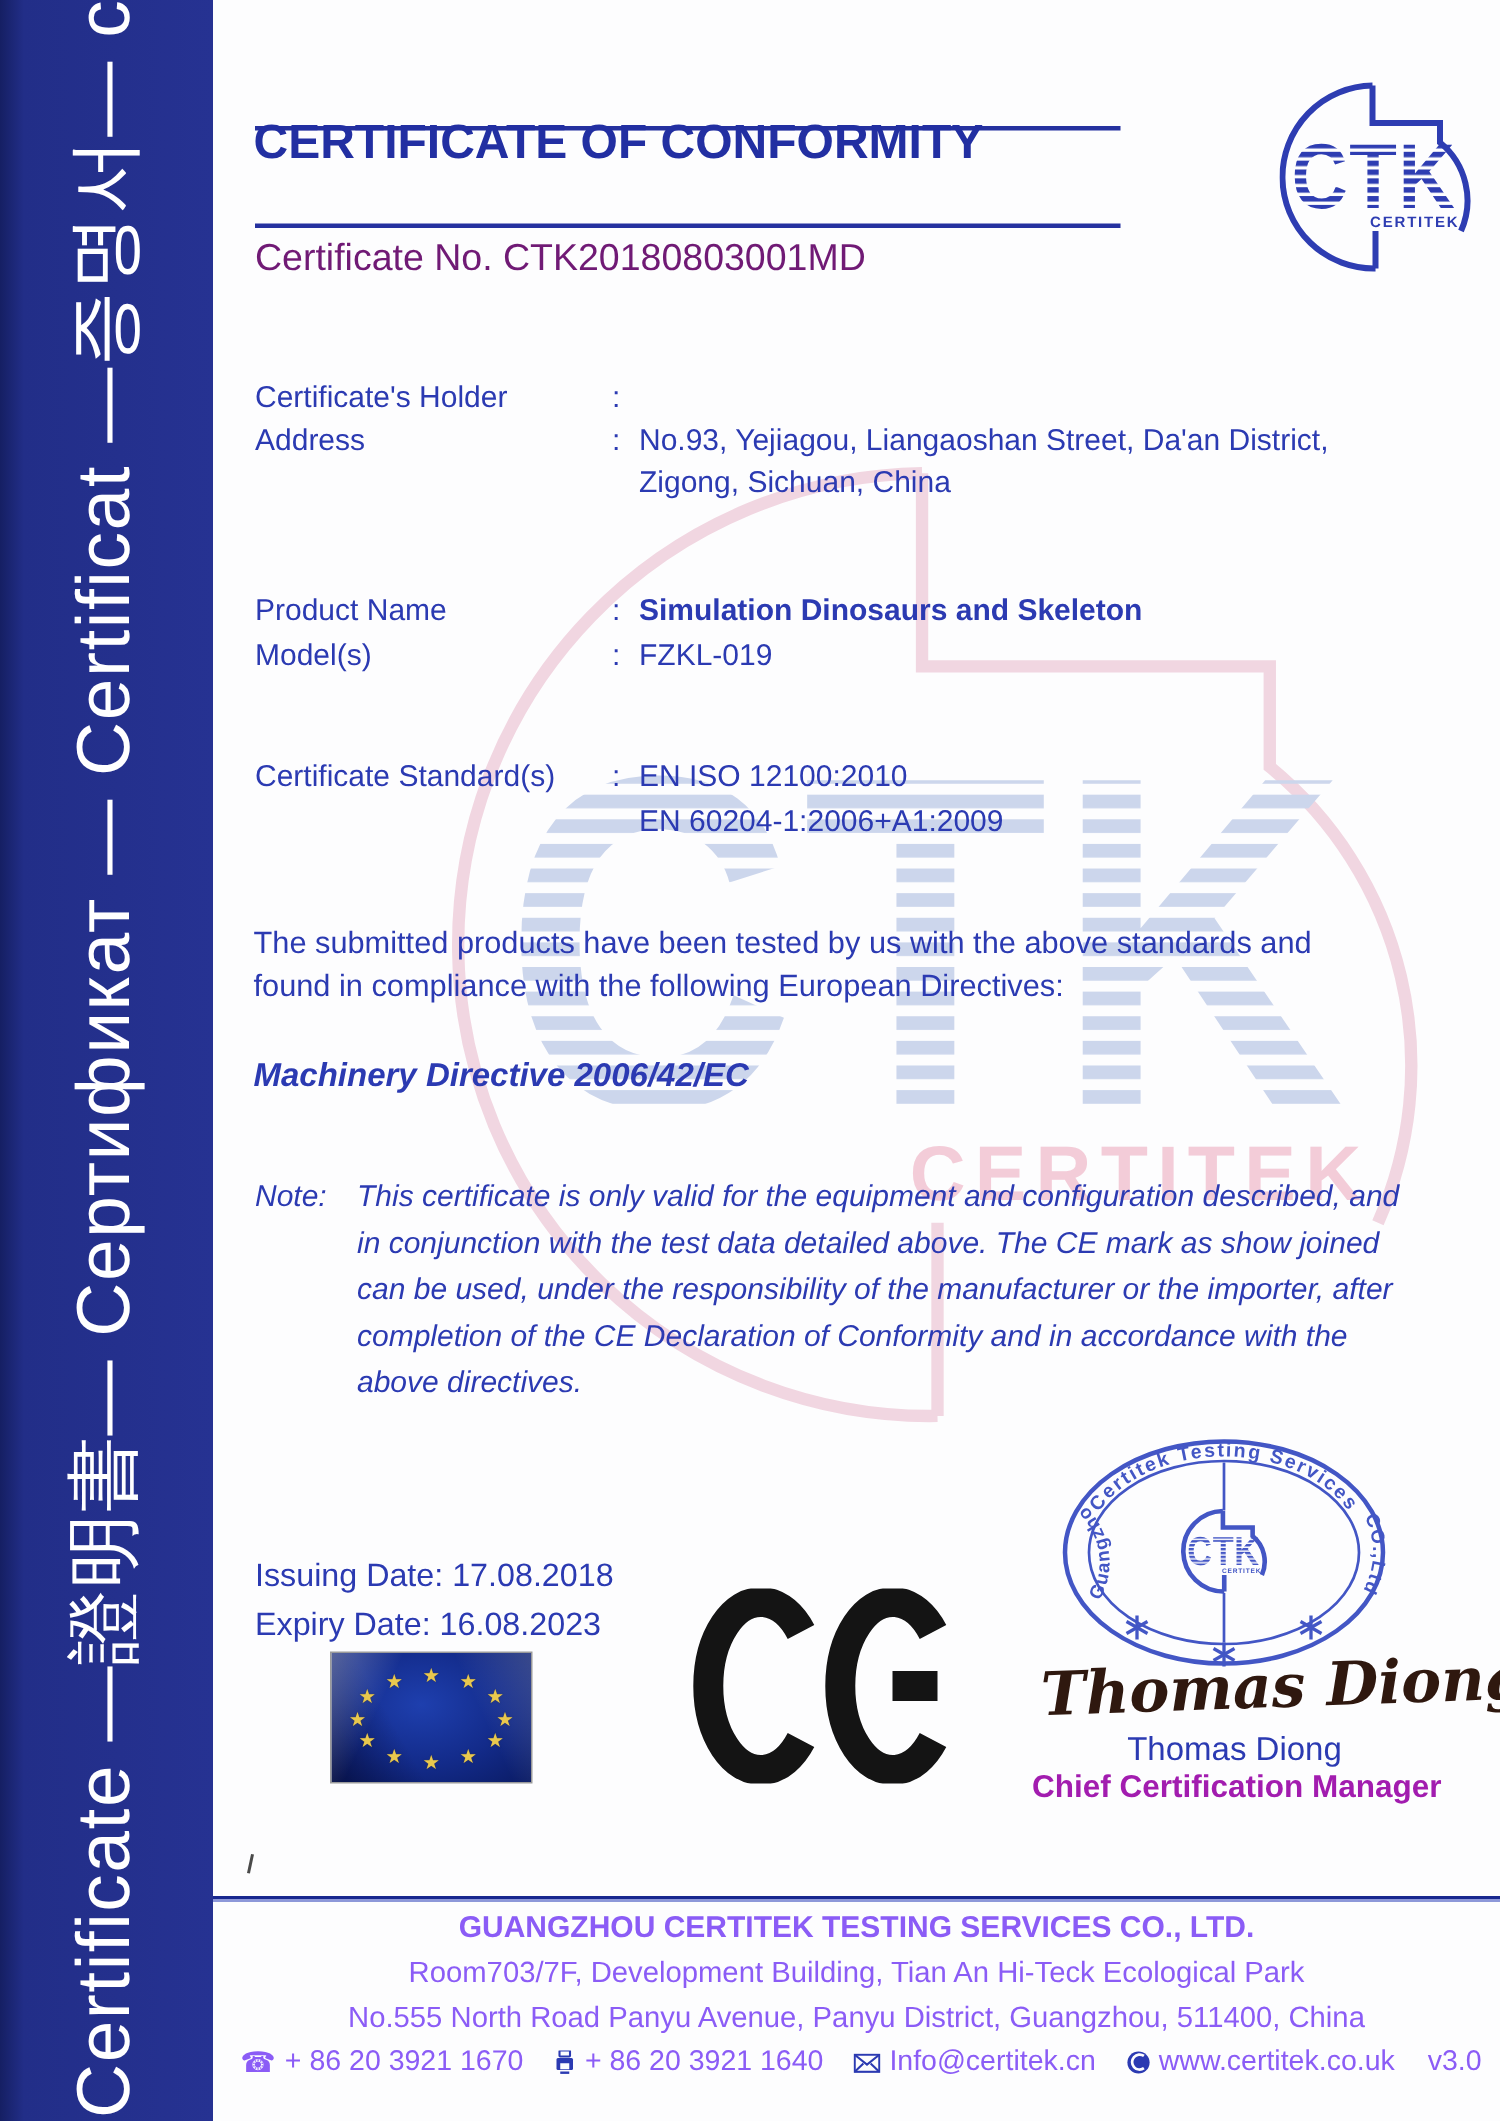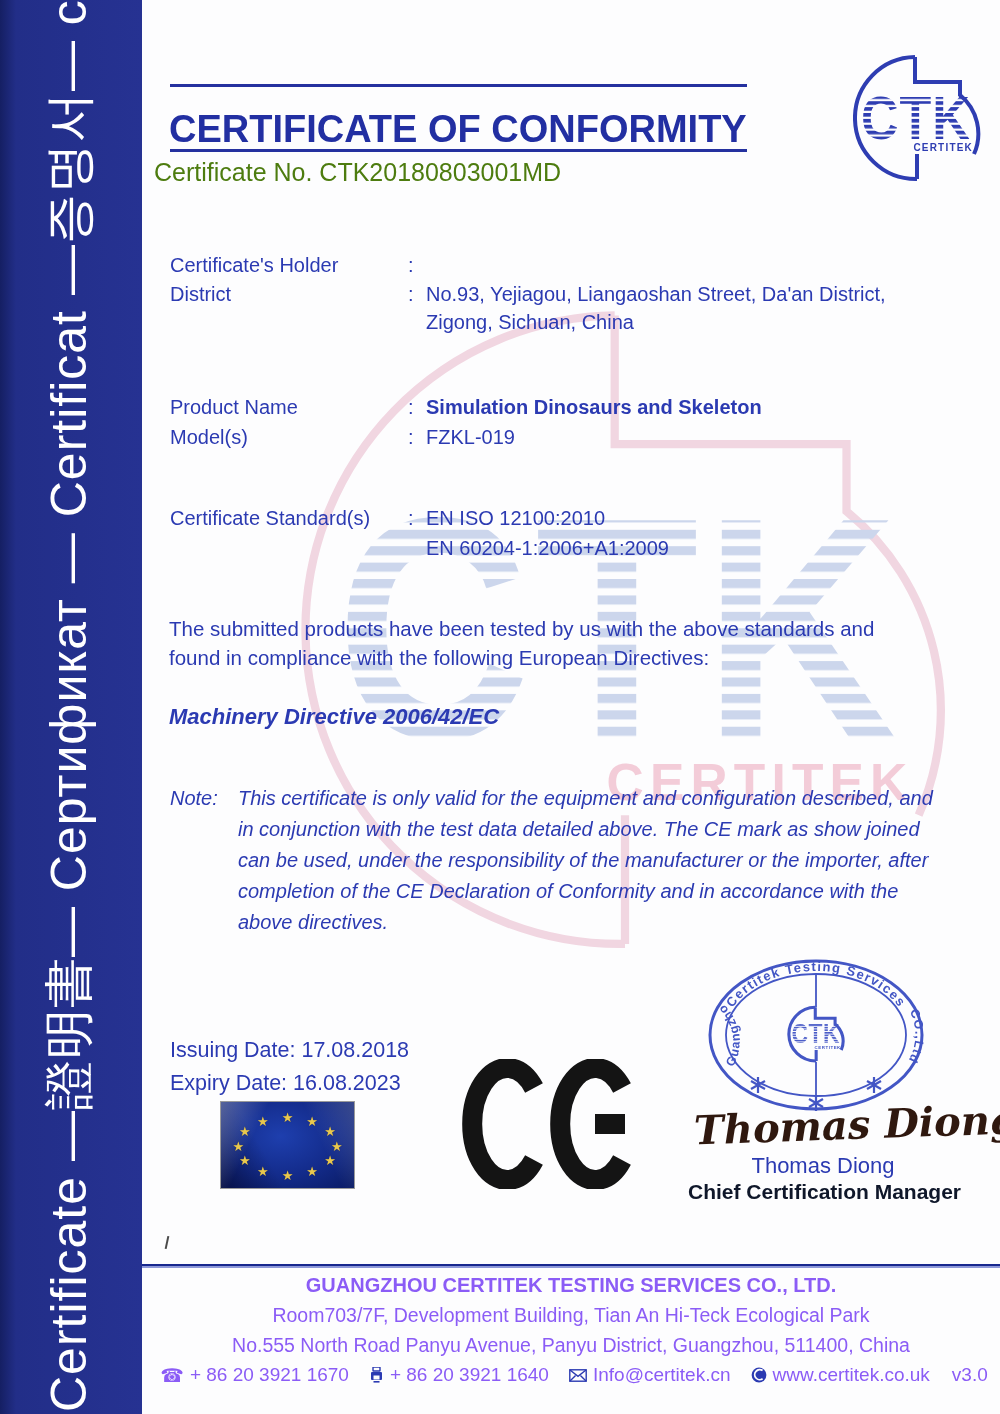--- a/index.html
+++ b/index.html
@@ -9,22 +9,22 @@
   .band{position:absolute;left:0;top:0;width:142px;height:1414px;
         background:linear-gradient(90deg,#151f63 0px,#222e88 16px,#263292 100%);}
   .band-text{position:absolute;left:36px;top:1412px;width:1408px;
         transform:rotate(-90deg);transform-origin:0 0;
         color:#ffffff;font-size:50px;letter-spacing:1px;text-align:center;white-space:nowrap;}
   
   .watermark{position:absolute;left:295px;top:300px;width:660px;height:680px;pointer-events:none;}
   
   .rule{position:absolute;left:170px;width:577px;height:3px;background:#25319f;}
   .rule-top{top:84px;} .rule-mid{top:149px;}
-  .title{position:absolute;left:169px;top:108px;font-size:38px;font-weight:bold;color:#222fa2;white-space:nowrap;}
-  .certno{position:absolute;left:154px;top:158px;font-size:25px;color:#4d7c0f;white-space:nowrap;}
+  .title{position:absolute;left:169px;top:76px;font-size:32px;font-weight:bold;color:#222fa2;white-space:nowrap;}
+  .certno{position:absolute;left:170px;top:158px;font-size:25px;color:#701a75;white-space:nowrap;}
   .ctk-logo{position:absolute;left:853px;top:54px;width:128px;height:132px;}
   
   .frow{position:absolute;left:170px;display:flex;font-size:20px;line-height:28px;}
   .frow .lbl{width:238px;flex:none;}
   .frow .colon{width:18px;flex:none;}
   .frow .val{white-space:nowrap;}
   .bold{font-weight:bold;}
   .r-holder{top:251px;} .r-address{top:280px;} .r-product{top:393px;}
   .r-model{top:423px;} .r-standards{top:503px;line-height:30px;}
   
@@ -46,21 +46,21 @@
         text-shadow:0 0 1px rgba(90,70,10,.6);}
   
   .ce{position:absolute;left:455px;top:1059px;width:195px;height:130px;}
   .sr{position:absolute;width:1px;height:1px;overflow:hidden;clip:rect(0 0 0 0);white-space:nowrap;}
   
   .stamp{position:absolute;left:703px;top:956px;width:228px;height:162px;}
   .sig-script{position:absolute;left:694px;top:1102px;width:256px;text-align:center;
       font-family:"DejaVu Serif",serif;font-style:italic;font-weight:bold;font-size:40px;
       color:#2f180f;transform:rotate(-2deg);white-space:nowrap;}
   .sig-name{position:absolute;left:703px;top:1153px;width:240px;text-align:center;font-size:22px;color:#2b3ab2;}
-  .sig-title{position:absolute;left:688px;top:1180px;width:268px;text-align:right;font-size:21px;font-weight:bold;color:#0f172a;white-space:nowrap;}
+  .sig-title{position:absolute;left:688px;top:1180px;width:268px;text-align:right;font-size:21px;font-weight:bold;color:#a21caf;white-space:nowrap;}
   .tick{position:absolute;left:166px;top:1236px;width:2px;height:13px;background:#4a4a4a;transform:rotate(12deg);}
   
   .footer-rule{position:absolute;left:142px;top:1264px;width:858px;height:4px;
       background:linear-gradient(180deg,#18288f 0%,#18288f 55%,#8d98d9 55%,#8d98d9 100%);}
   .footer{position:absolute;left:142px;top:1272px;width:858px;text-align:center;color:#8b5cf6;}
   .f-company{font-size:20px;font-weight:bold;margin-top:2px;}
   .f-line{font-size:19.5px;margin-top:7px;}
   .f-contact{margin-top:7px;display:flex;justify-content:center;align-items:center;gap:8px;font-size:19px;white-space:nowrap;}
   .f-item{display:flex;align-items:center;gap:6px;margin:0 6px;}
   .f-icon{display:inline-block;line-height:0;}
@@ -114,21 +114,21 @@
       <text x="8" y="72" font-size="52" font-weight="bold" letter-spacing="1" fill="url(#pb)">CTK</text>
     </g>
     <text x="120" y="97" font-size="10" font-weight="bold" letter-spacing="1.2" text-anchor="end" fill="#2e3db2">CERTITEK</text>
   </svg>
 
   <div class="frow r-holder">
     <span class="lbl">Certificate's Holder</span>
     <span class="colon">:</span>
   </div>
   <div class="frow r-address">
-    <span class="lbl">District</span>
+    <span class="lbl">Address</span>
     <span class="colon">:</span>
     <span class="val">
       <div>No.93, Yejiagou, Liangaoshan Street, Da'an District,</div>
       <div>Zigong, Sichuan, China</div>
     </span>
   </div>
   <div class="frow r-product">
     <span class="lbl">Product Name</span>
     <span class="colon">:</span>
     <span class="val bold">Simulation Dinosaurs and Skeleton</span>

